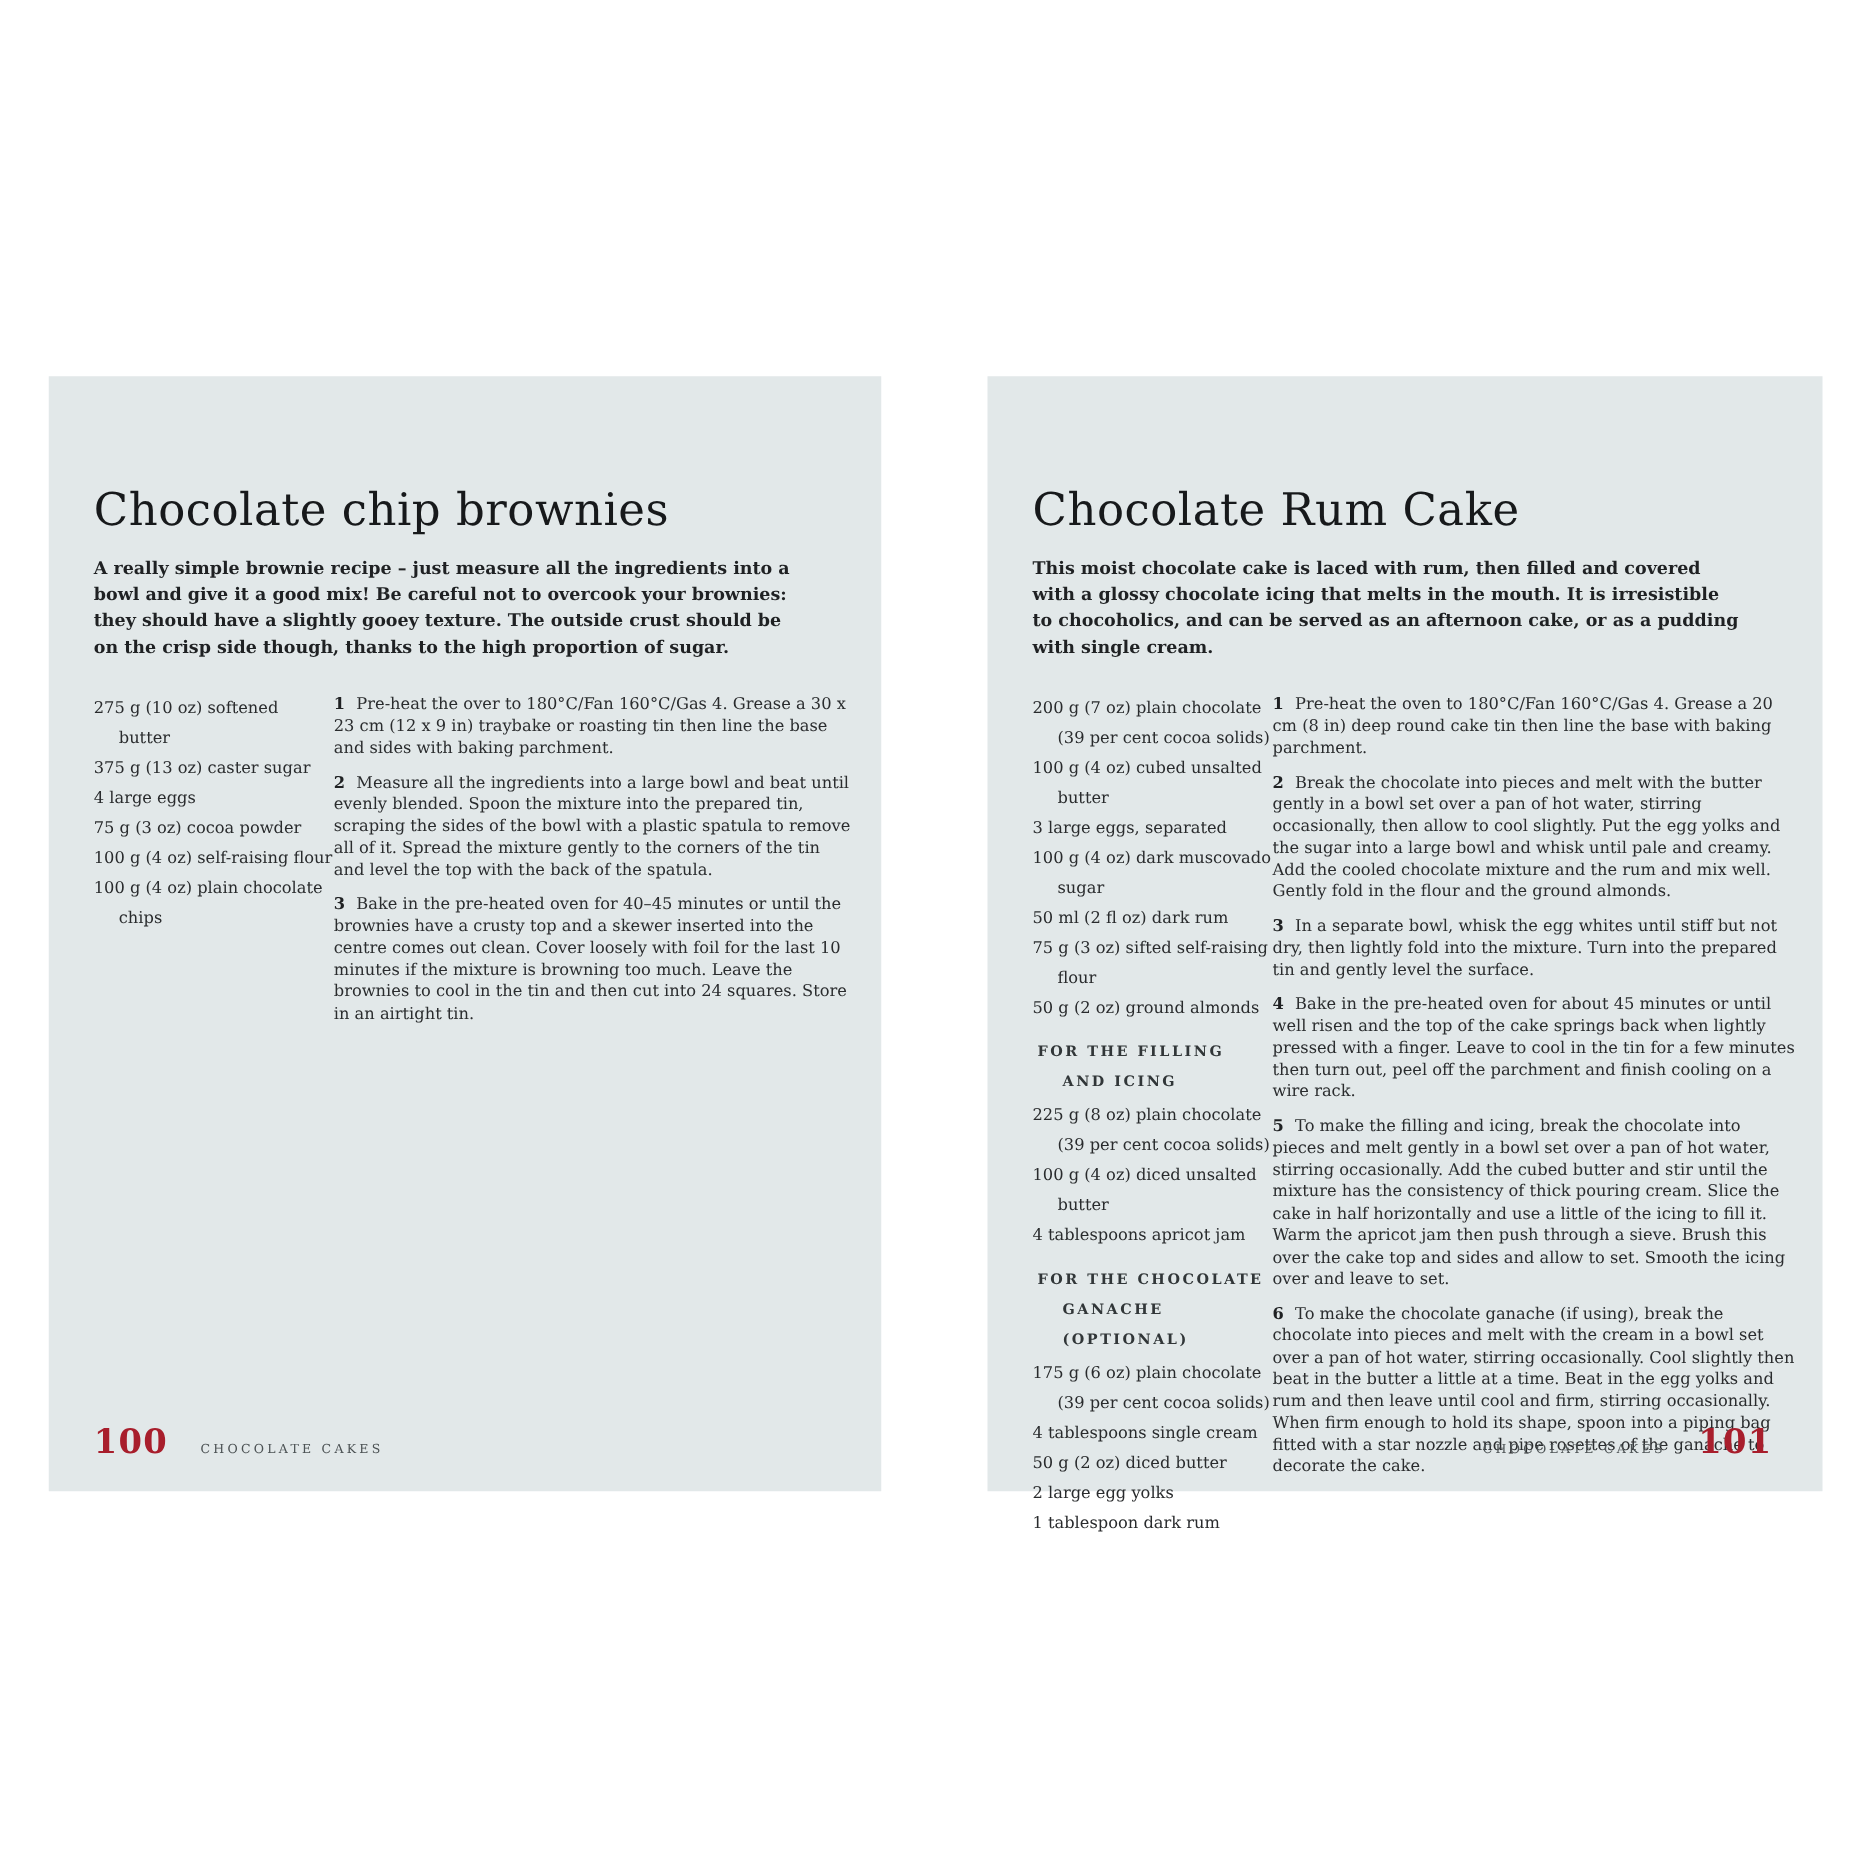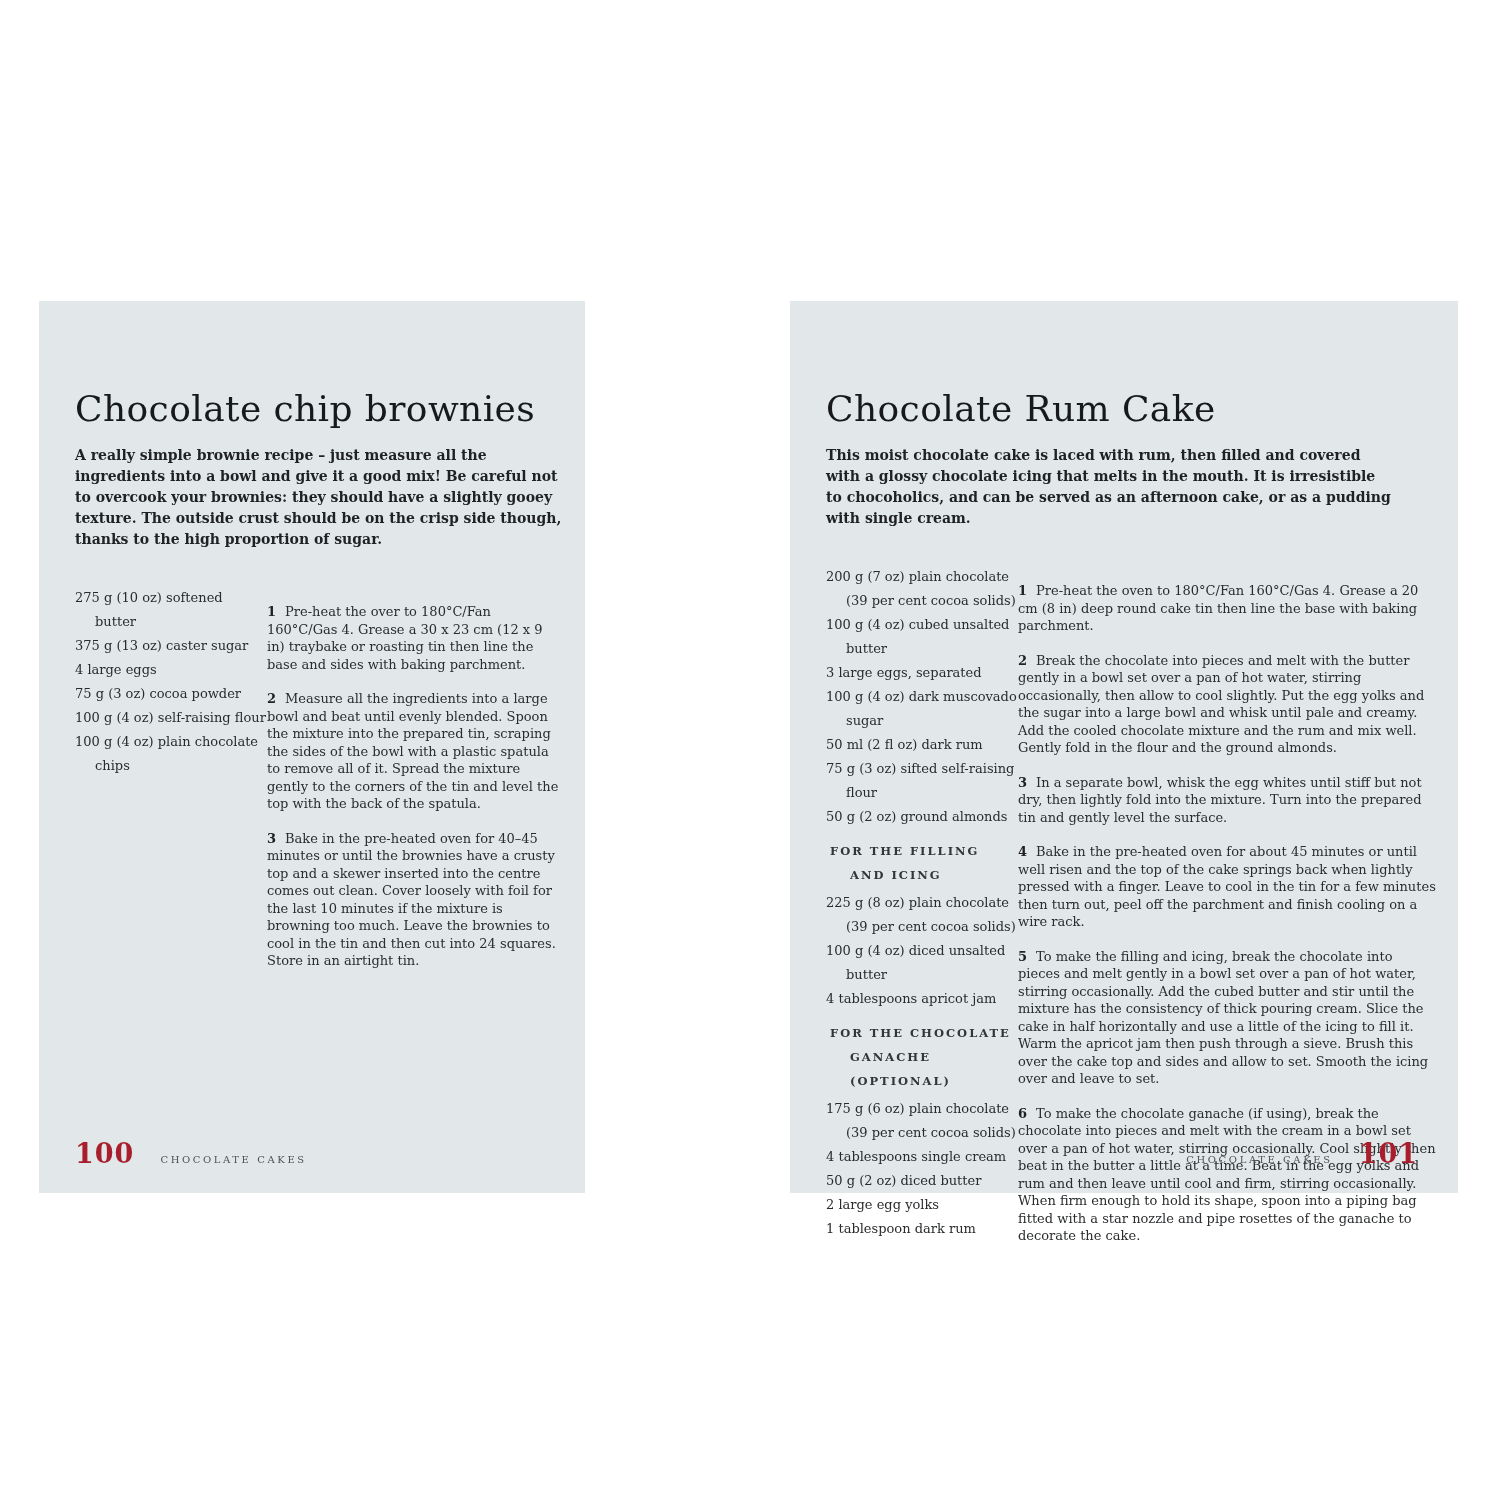--- a/index.html
+++ b/index.html
@@ -12,36 +12,36 @@
     overflow:hidden;
   }
   .page{
     position:absolute;
     top:301px;
     height:892px;
     background:#e2e8e9;
     box-sizing:border-box;
     padding:87px 22px 0 36px;
   }
-  .page.left{left:39px;width:546px;}
+  .page.left{left:39px;width:666px;}
   .page.right{left:790px;width:668px;}
   .recipe-title{
     font-size:36px;
     font-weight:400;
     color:#17191b;
     margin:0 0 16px 0;
     letter-spacing:.4px;
     line-height:1.15;
   }
   .intro{
     font-weight:700;
     font-size:14px;
     line-height:21px;
     max-width:568px;
-    margin:0 0 36px 0;
+    margin:0 0 26px 0;
     color:#1f2123;
   }
   .cols{display:flex;}
   .ing{
     width:192px;
     flex:none;
     font-size:13px;
     line-height:24px;
     color:#292b2d;
   }
@@ -60,21 +60,21 @@
     letter-spacing:2px;
     line-height:24px;
     color:#313638;
   }
   .method{
     flex:1;
     font-size:13px;
     line-height:17.5px;
     color:#2a2c2e;
   }
-  .step{margin:17px 0 10px 0;}
+  .step{margin:0 0 10px 0;}
   .sn{margin-right:9px;font-weight:700;color:#1f2123;}
   .footer{
     position:absolute;
     left:36px;right:40px;bottom:24px;
     display:flex;
     align-items:baseline;
   }
   .page.right .footer{justify-content:flex-end;}
   .pn{
     font-size:27px;

